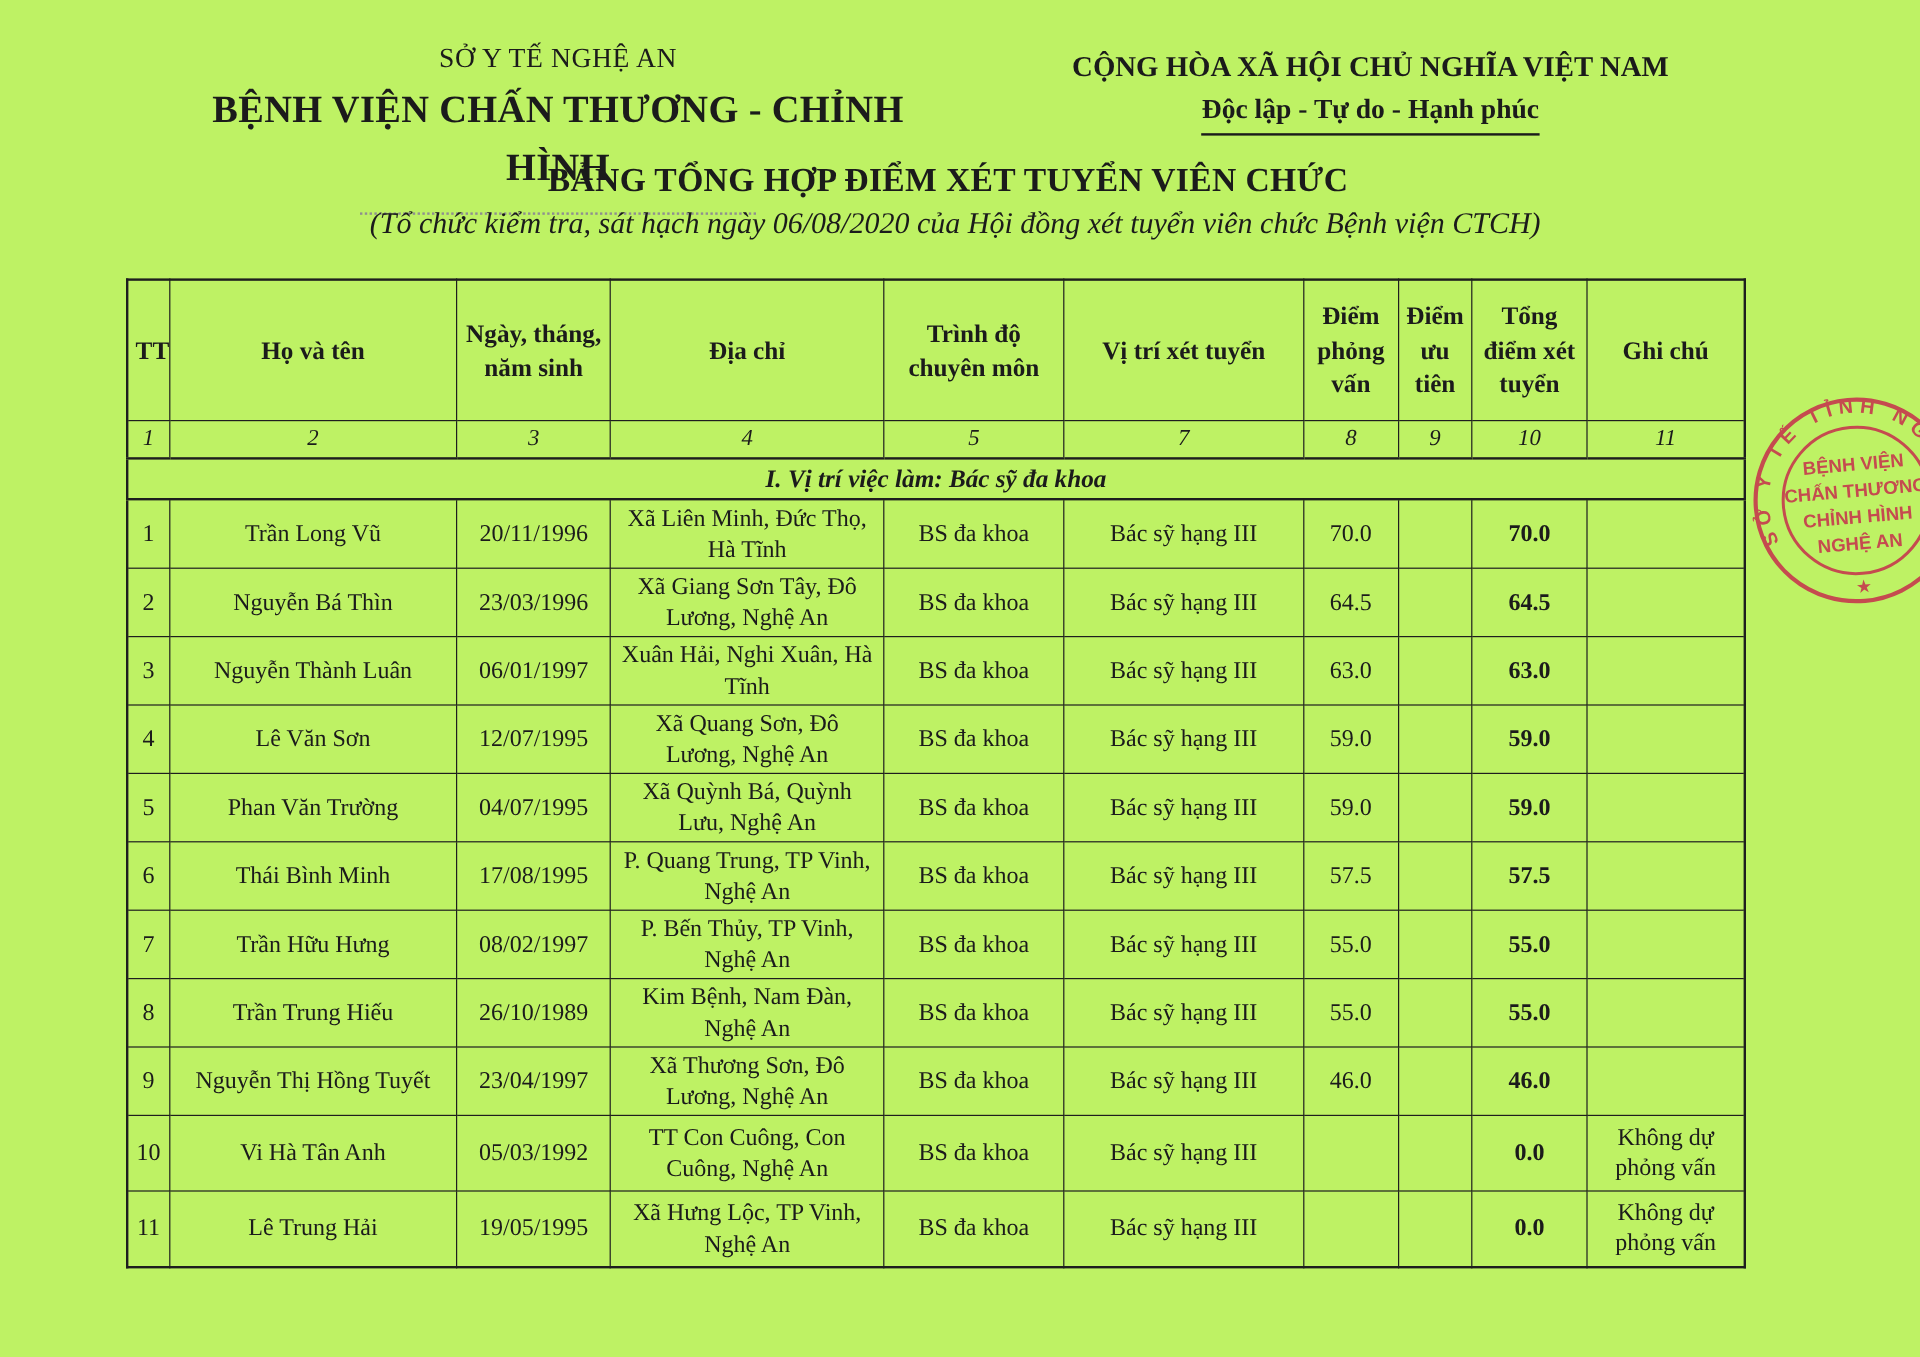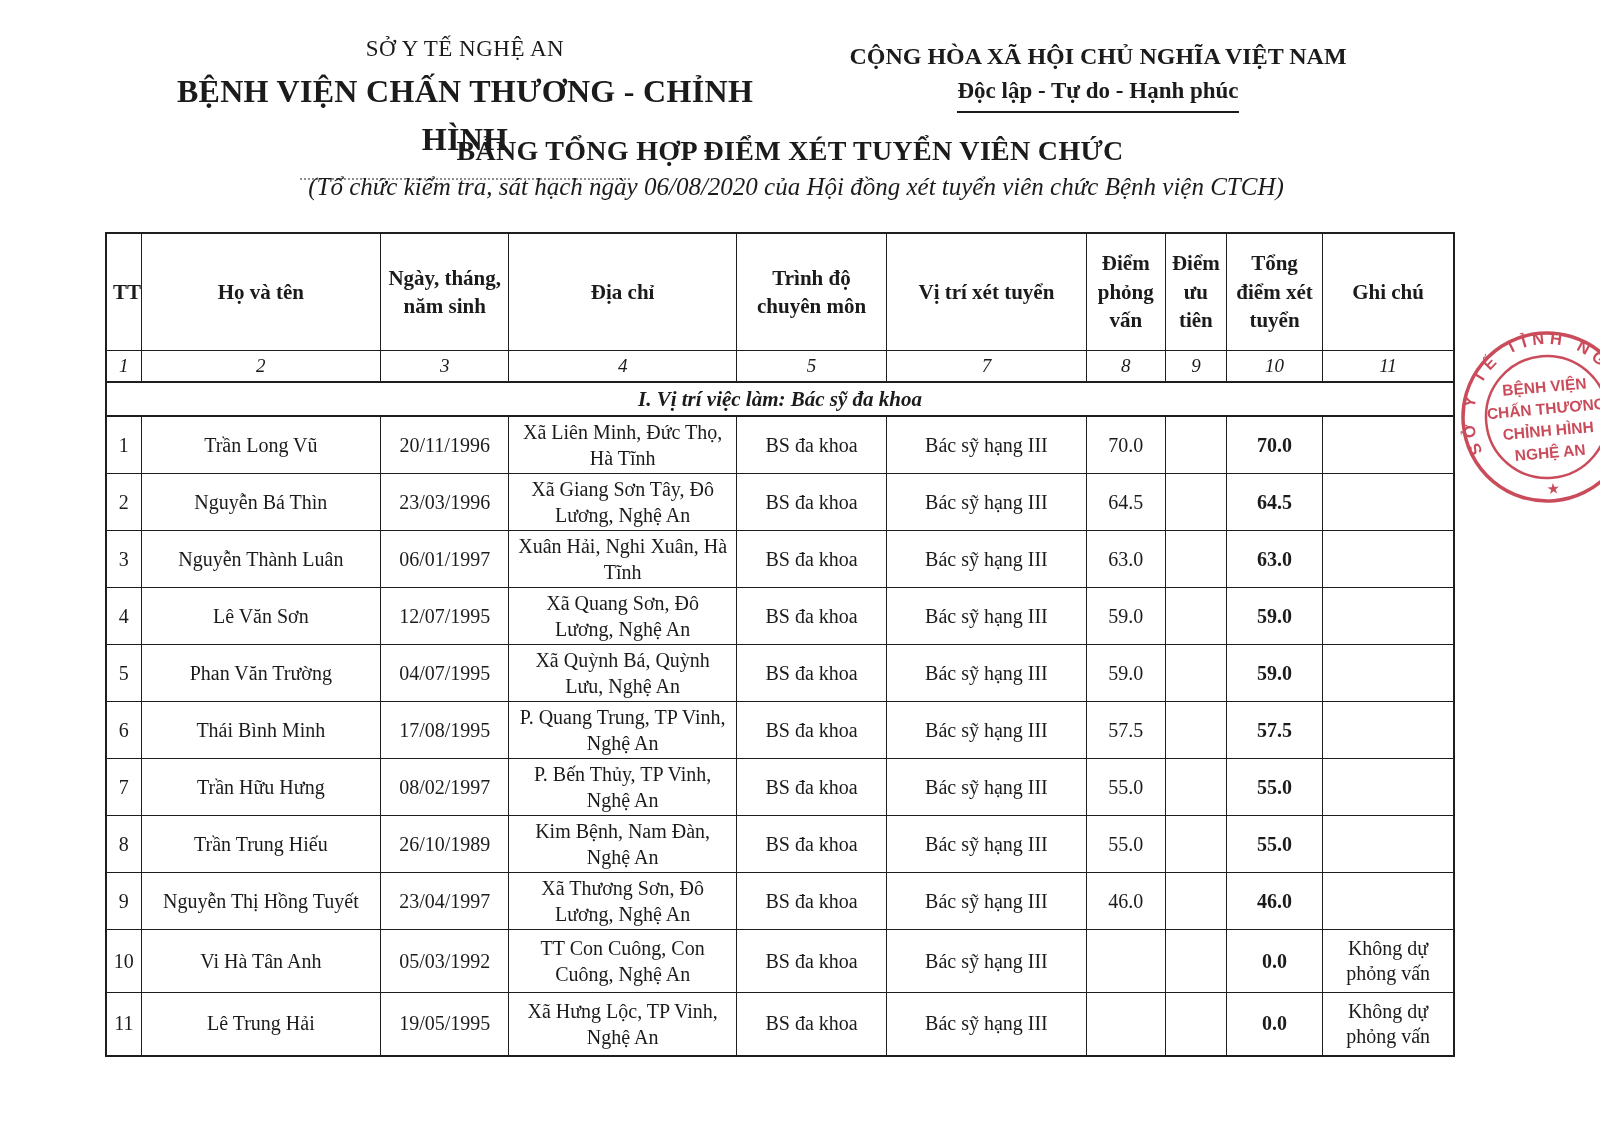--- a/index.html
+++ b/index.html
@@ -6,36 +6,36 @@
   body{
     width:1600px;height:1131px;
     background:#e9e9e9;
     font-family:"Liberation Serif","DejaVu Serif",serif;
     color:#1b1b1b;
     overflow:hidden;
   }
   .page{
     position:relative;
     width:1600px;height:1131px;
-    background:#ffffff;
+    background:#bef264;
     overflow:hidden;
   }
   
   .hdr-left{
     position:absolute;left:170px;top:32px;width:590px;
     text-align:center;line-height:1.5;
   }
   .hdr-left .l1{font-size:23px;letter-spacing:.5px;}
   .hdr-left .l2{font-size:32px;font-weight:bold;letter-spacing:.3px;}
   .hdr-left .dotted-rule{
     display:inline-block;width:330px;height:0;
     border-bottom:2px dotted #8f8f8f;margin-top:1px;
   }
   .hdr-right{
-    position:absolute;left:808px;top:38px;width:580px;
+    position:absolute;left:852px;top:38px;width:580px;
     text-align:center;line-height:1.5;
   }
   .hdr-right .l1{font-size:24px;font-weight:bold;}
   .hdr-right .l2{
     font-size:23px;font-weight:bold;display:inline-block;
     border-bottom:2px solid #1b1b1b;padding-bottom:2px;
   }
   
   .title-wrap{position:absolute;left:0;top:133px;width:1580px;text-align:center;}
   .title-wrap .t1,.title-wrap .t2{font-size:28px;font-weight:bold;line-height:1.3;letter-spacing:.3px;}

